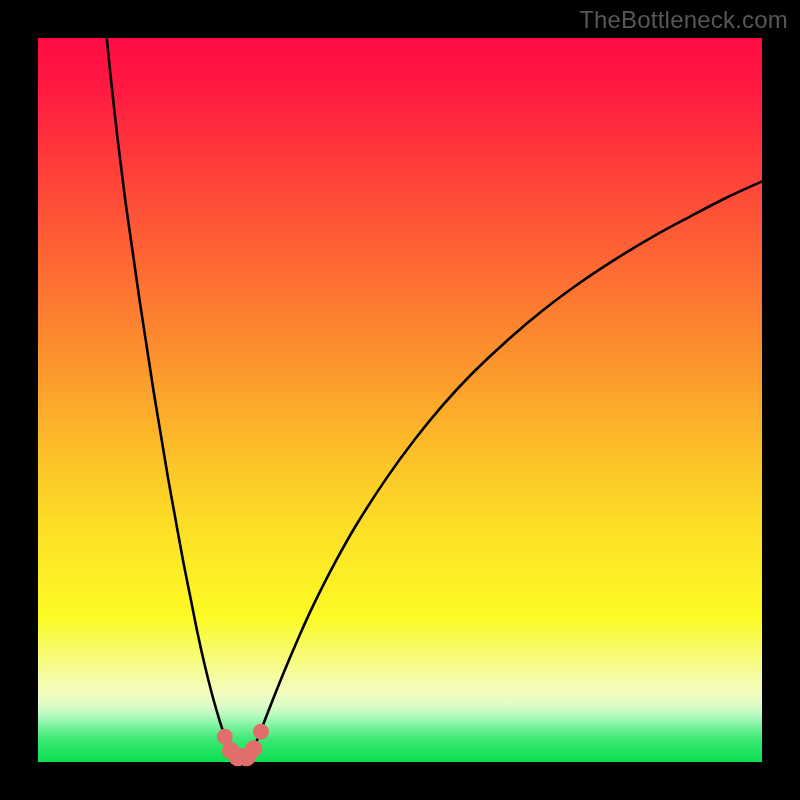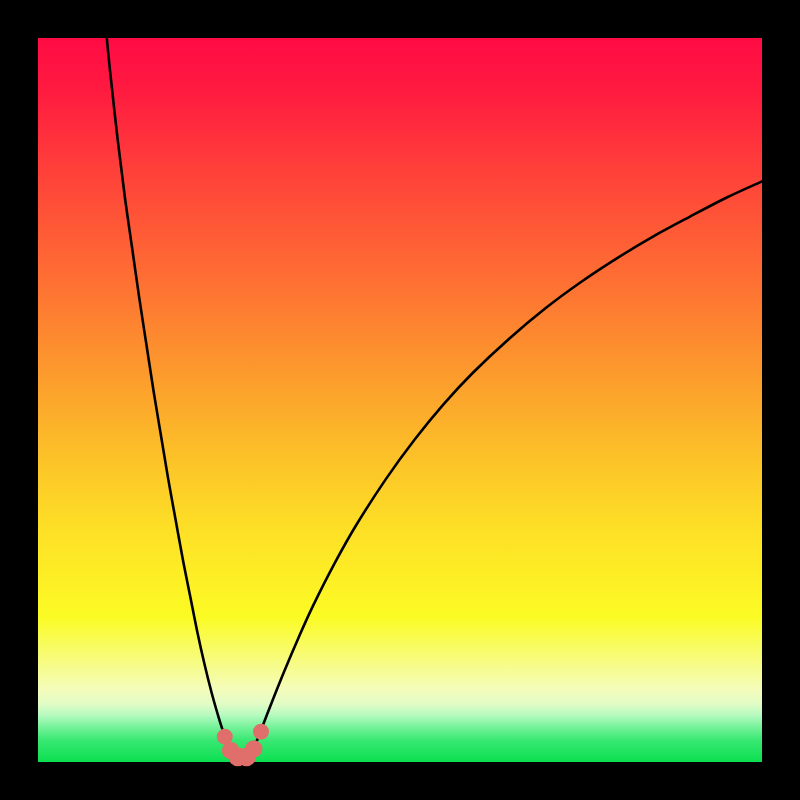--- a/index.html
+++ b/index.html
@@ -74,13 +74,14 @@
       <g id="markers">
           <circle cx="186.79" cy="698.66" r="7.96" fill="#e06e6a" stroke="#d55a57" stroke-width="0"></circle>
           <circle cx="192.58" cy="712.42" r="8.69" fill="#e06e6a" stroke="#d55a57" stroke-width="0"></circle>
           <circle cx="199.82" cy="718.93" r="9.41" fill="#e06e6a" stroke="#d55a57" stroke-width="0"></circle>
           <circle cx="208.51" cy="718.93" r="9.41" fill="#e06e6a" stroke="#d55a57" stroke-width="0"></circle>
           <circle cx="215.75" cy="710.97" r="8.69" fill="#e06e6a" stroke="#d55a57" stroke-width="0"></circle>
           <circle cx="222.99" cy="693.59" r="7.96" fill="#e06e6a" stroke="#d55a57" stroke-width="0"></circle>
         </g>
     </svg>
   </div>
+  <div class="watermark">TheBottleneck.com</div>
 </div>
 
 </body></html>

